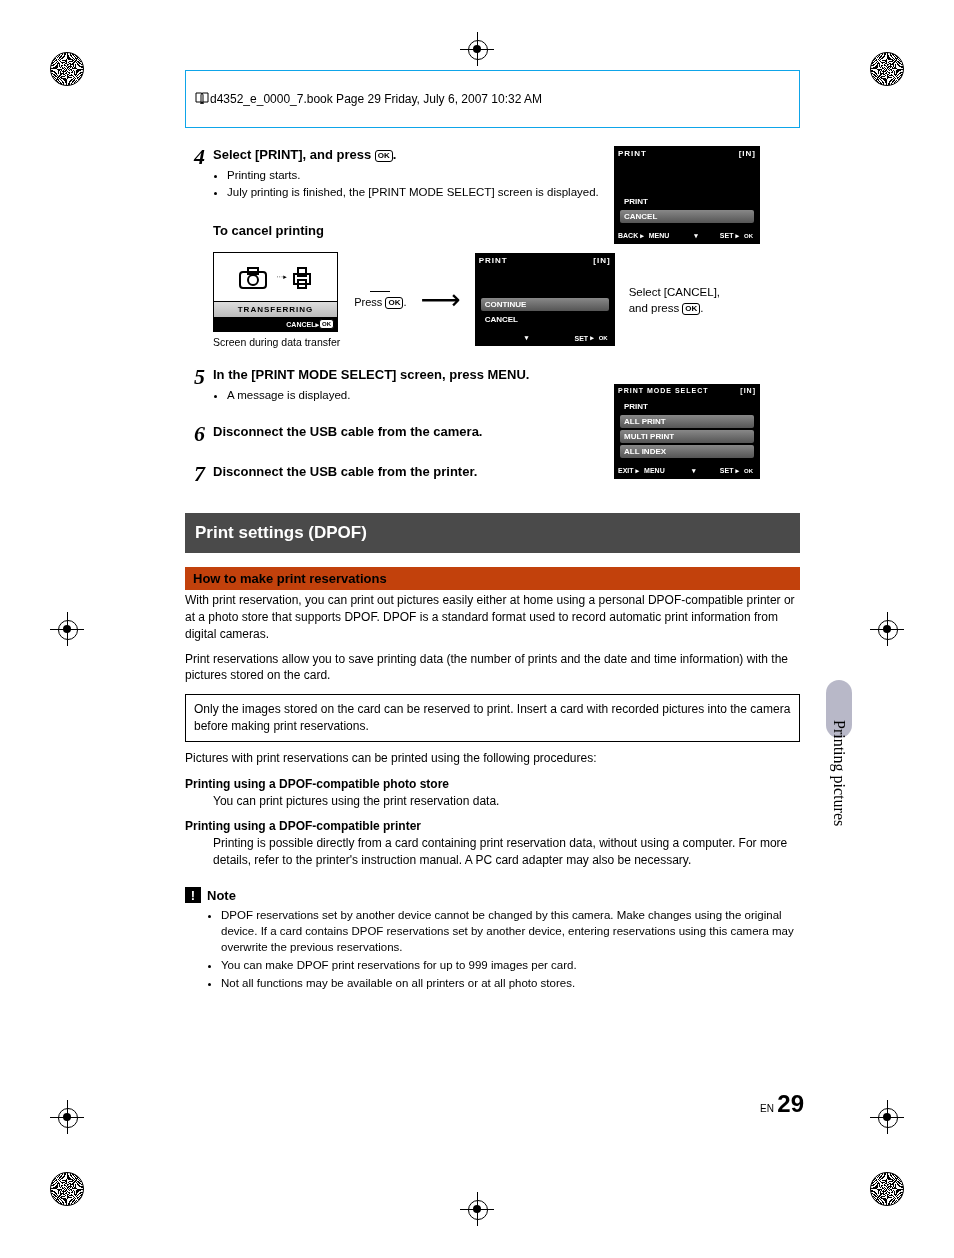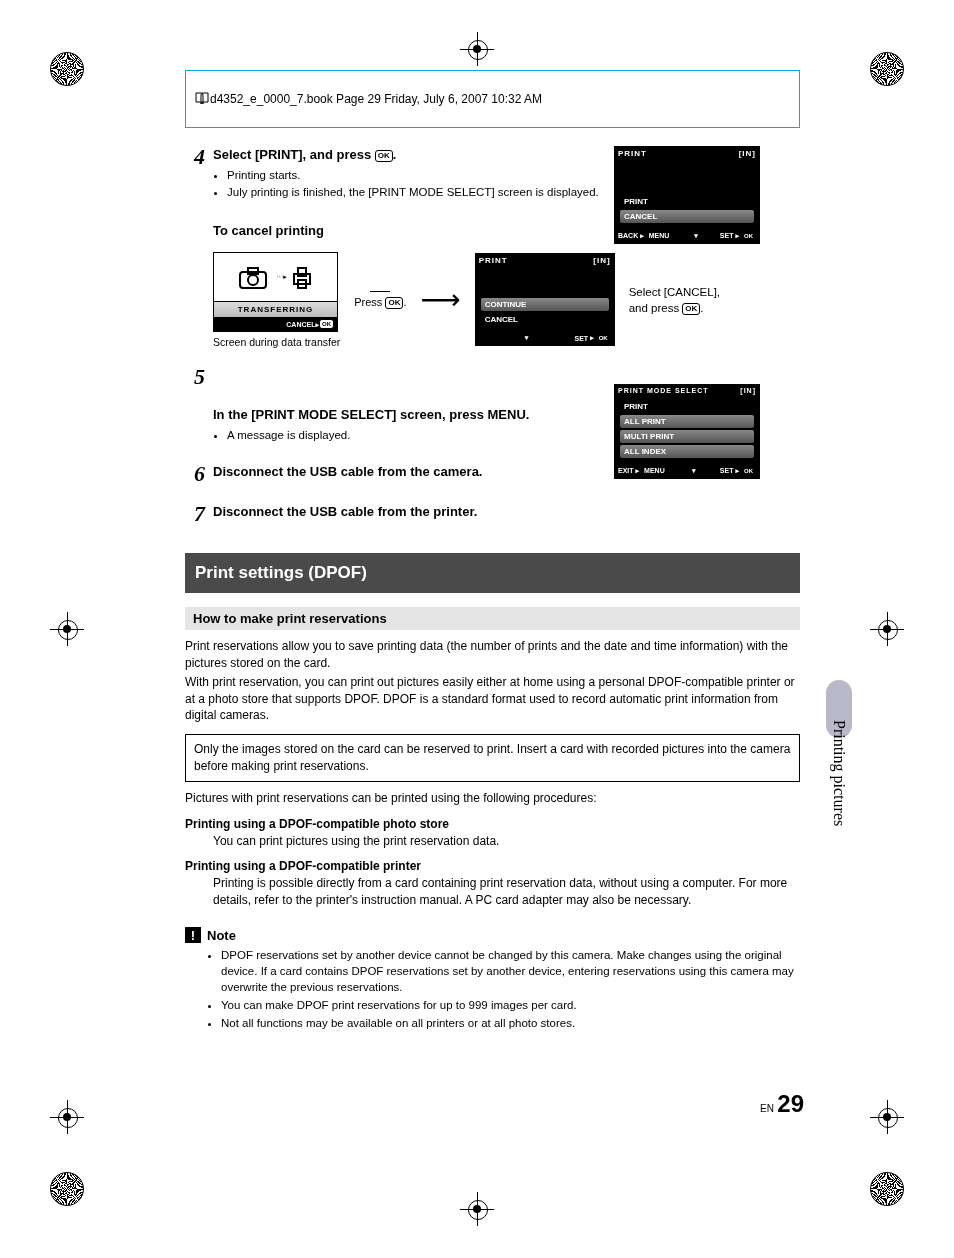--- a/index.html
+++ b/index.html
@@ -100,21 +100,21 @@
 .lcd-bot span { display: flex; align-items: center; gap: 2px; }
 .section-bar {
   background: #4a4a4a;
   color: #fff;
   font-weight: bold;
   font-size: 17px;
   padding: 10px 10px;
   margin-top: 28px;
 }
 .subsection-bar {
-  background: #e5e5e5;
+  background: #c2410c;
   color: #000;
   font-weight: bold;
   font-size: 13px;
   padding: 4px 8px;
   margin-top: 14px;
 }
 .para { font-size: 12px; line-height: 1.4; margin-top: 8px; }
 .note-box {
   border: 1px solid #000;
   padding: 6px 8px;
@@ -340,21 +340,21 @@
       </div>
 
       <div style="font-size:11.5px; line-height:1.4; width:110px;">
         <span>Select [CANCEL], and press </span><span class="ok-box">OK</span><span>.</span>
       </div>
     </div>
 
     <div style="position:relative;">
       <div class="step">
         <div class="step-num">5</div>
-        <div class="step-body" style="width:380px;margin-top:40px;">
+        <div class="step-body" style="width:380px;">
           <div class="step-title">In the [PRINT MODE SELECT] screen, press MENU.</div>
           <ul class="bullets">
             <li>A message is displayed.</li>
           </ul>
         </div>
       </div>
       <div class="step">
         <div class="step-num">6</div>
         <div class="step-body">
             <div class="step-title">Disconnect the USB cable from the camera.</div>
@@ -382,22 +382,22 @@
           <span><span>EXIT</span>▸<span class="menu-box">MENU</span></span>
           <span>▾</span>
           <span><span>SET</span>▸<span class="ok-box" style="font-size:6px;">OK</span></span>
         </div>
       </div>
     </div>
 
     <div class="section-bar">Print settings (DPOF)</div>
     <div class="subsection-bar">How to make print reservations</div>
 
+    <div class="para" style="margin-top:2px;">With print reservation, you can print out pictures easily either at home using a personal DPOF-compatible printer or at a photo store that supports DPOF. DPOF is a standard format used to record automatic print information from digital cameras.</div>
     <div class="para">Print reservations allow you to save printing data (the number of prints and the date and time information) with the pictures stored on the card.</div>
-    <div class="para" style="margin-top:2px;">With print reservation, you can print out pictures easily either at home using a personal DPOF-compatible printer or at a photo store that supports DPOF. DPOF is a standard format used to record automatic print information from digital cameras.</div>
     <div class="note-box">Only the images stored on the card can be reserved to print. Insert a card with recorded pictures into the camera before making print reservations.</div>
     <div class="para">Pictures with print reservations can be printed using the following procedures:</div>
 
     <div class="proc-head">Printing using a DPOF-compatible photo store</div>
     <div class="proc-body">You can print pictures using the print reservation data.</div>
     <div class="proc-head">Printing using a DPOF-compatible printer</div>
     <div class="proc-body">Printing is possible directly from a card containing print reservation data, without using a computer. For more details, refer to the printer's instruction manual. A PC card adapter may also be necessary.</div>
 
     <div class="note-title">
       <span class="note-icon">!</span>

